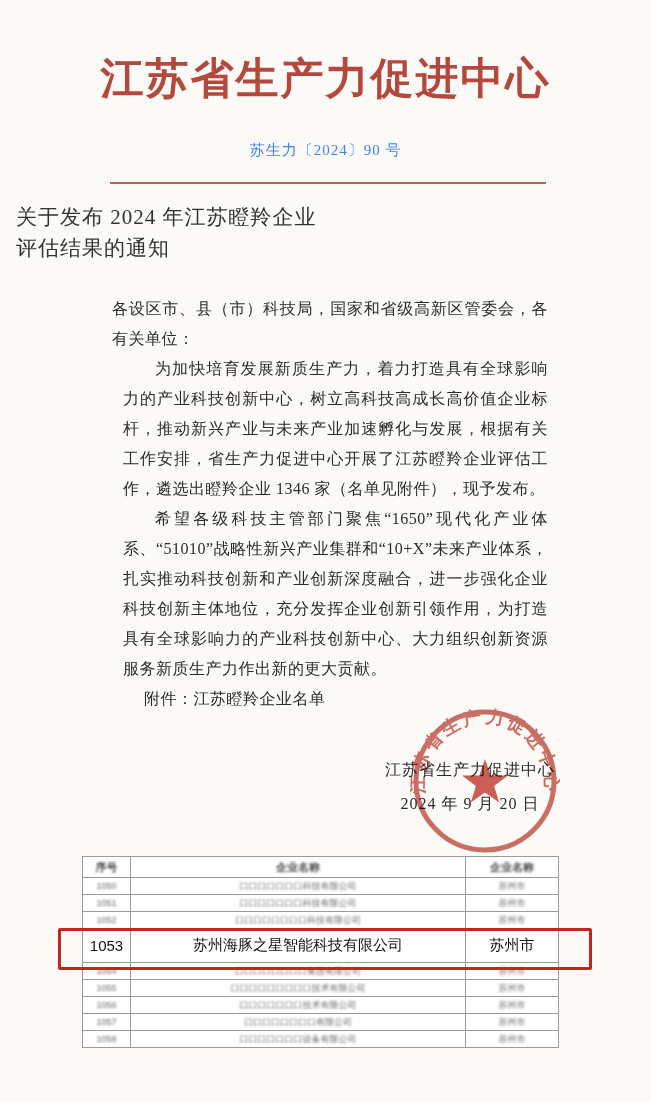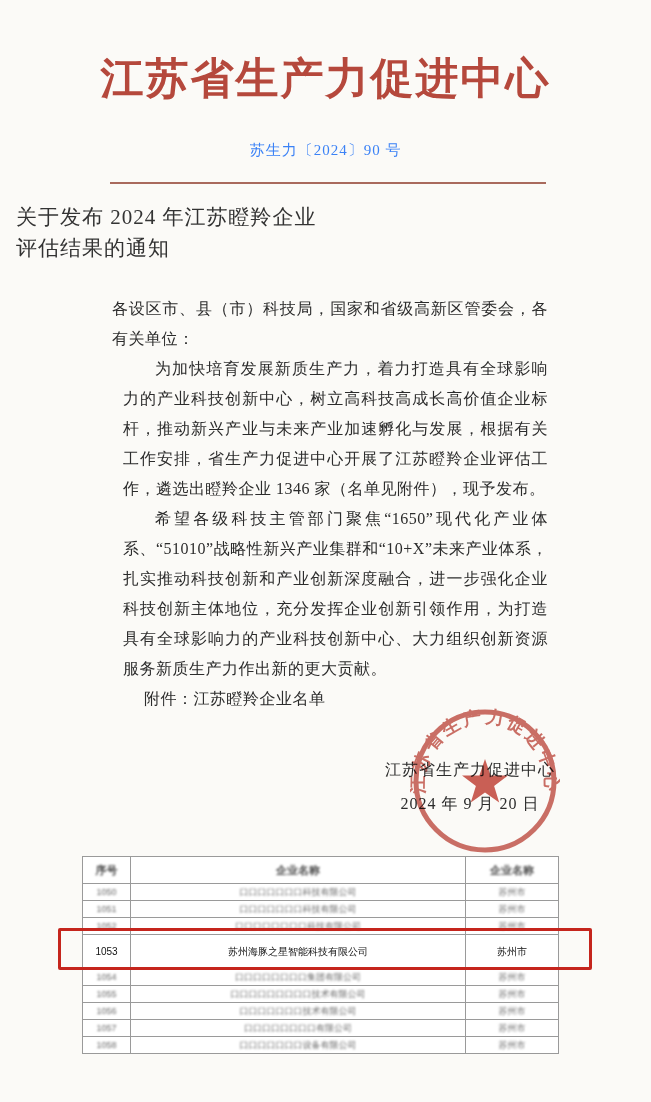--- a/index.html
+++ b/index.html
@@ -64,32 +64,32 @@
     background:#fff;
   }
   .company-table col.c-seq{width:48px;}
   .company-table col.c-name{width:335px;}
   .company-table col.c-city{width:93px;}
   .company-table th,.company-table td{
     border:1px solid #9a9a9a;
     text-align:center;vertical-align:middle;
     padding:0;overflow:hidden;white-space:nowrap;
   }
-  .company-table thead tr{height:27px;padding-left:27px;}
+  .company-table thead tr{height:21px;padding-left:27px;}
   .company-table th{
     font-size:11px;font-weight:bold;color:#4a4a4a;
     filter:blur(0.8px);
   }
   .company-table tr.blurred{height:17px;}
   .company-table tr.blurred td{
     font-size:9px;color:#6a6a6a;filter:blur(1.1px);
   }
   .company-table tr.highlight{height:34px;}
   .company-table tr.highlight td{
-    font-size:10px;color:#111;background:#fff;
+    font-size:15px;color:#111;background:#fff;
   }
   .highlight-box{
     position:absolute;top:928px;left:58px;width:528px;height:36px;
     border:3px solid #c5251d;border-radius:2px;
     pointer-events:none;
   }
 </style>
 </head>
 <body>
 

